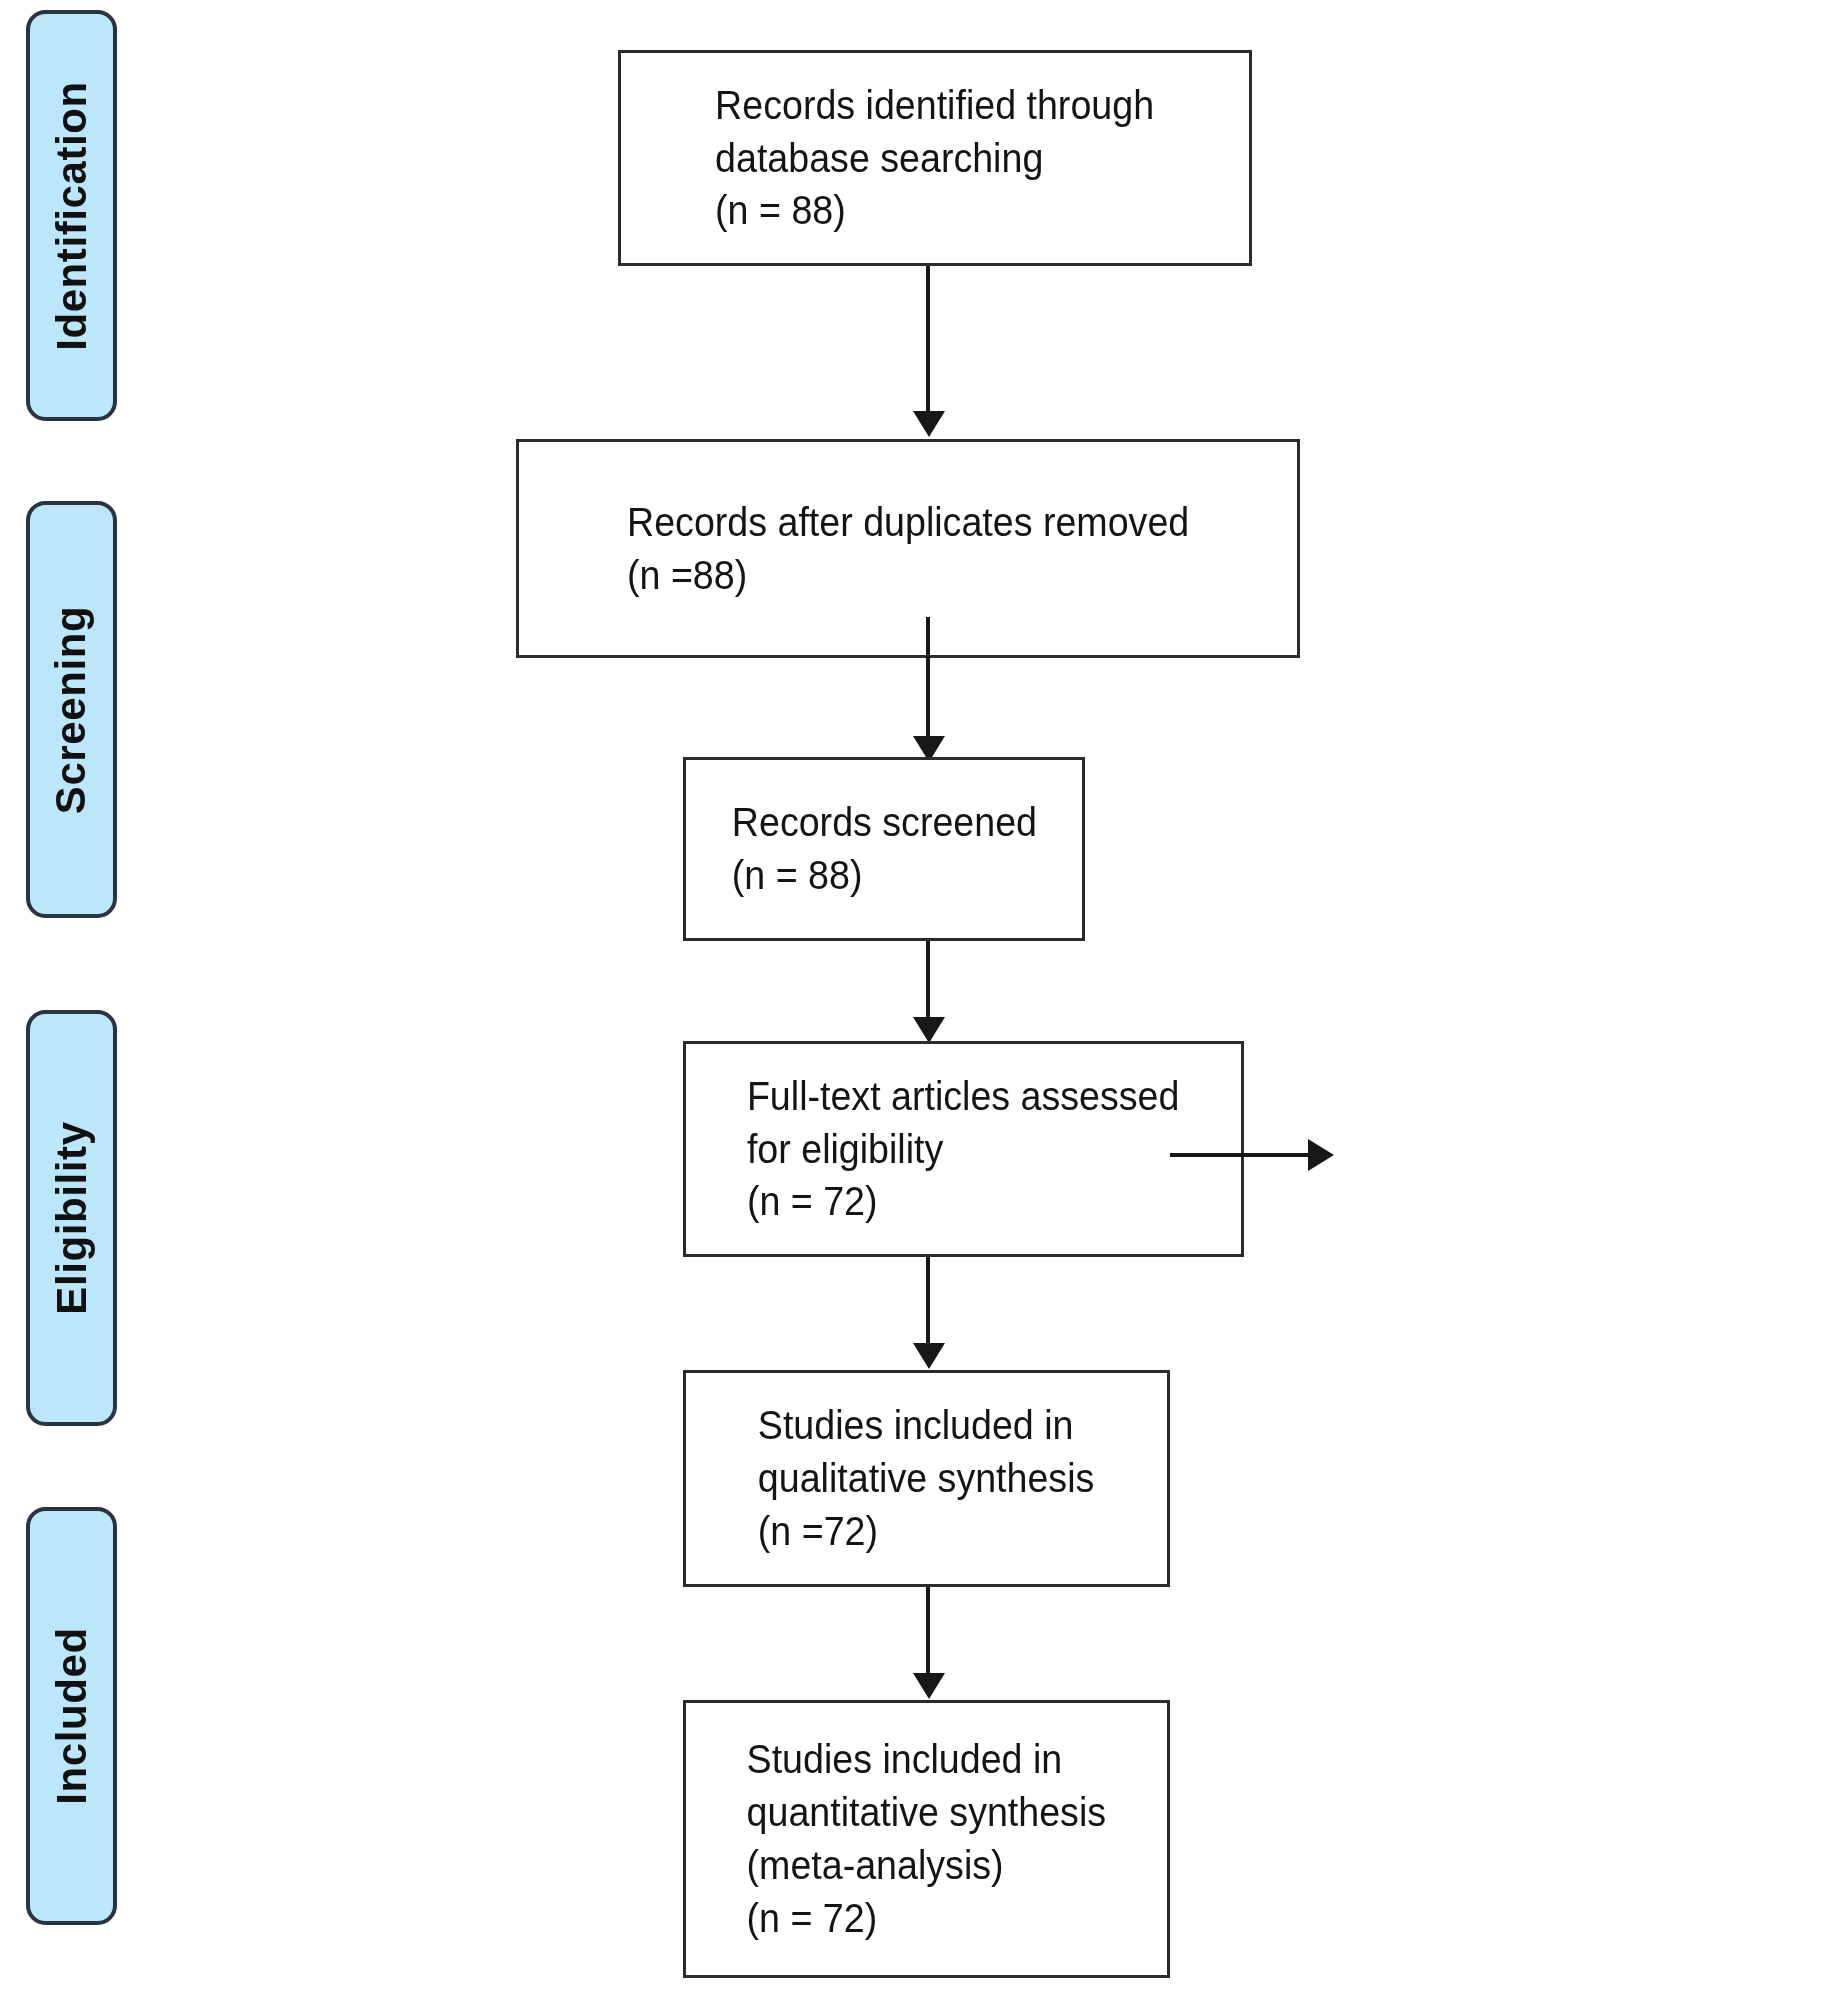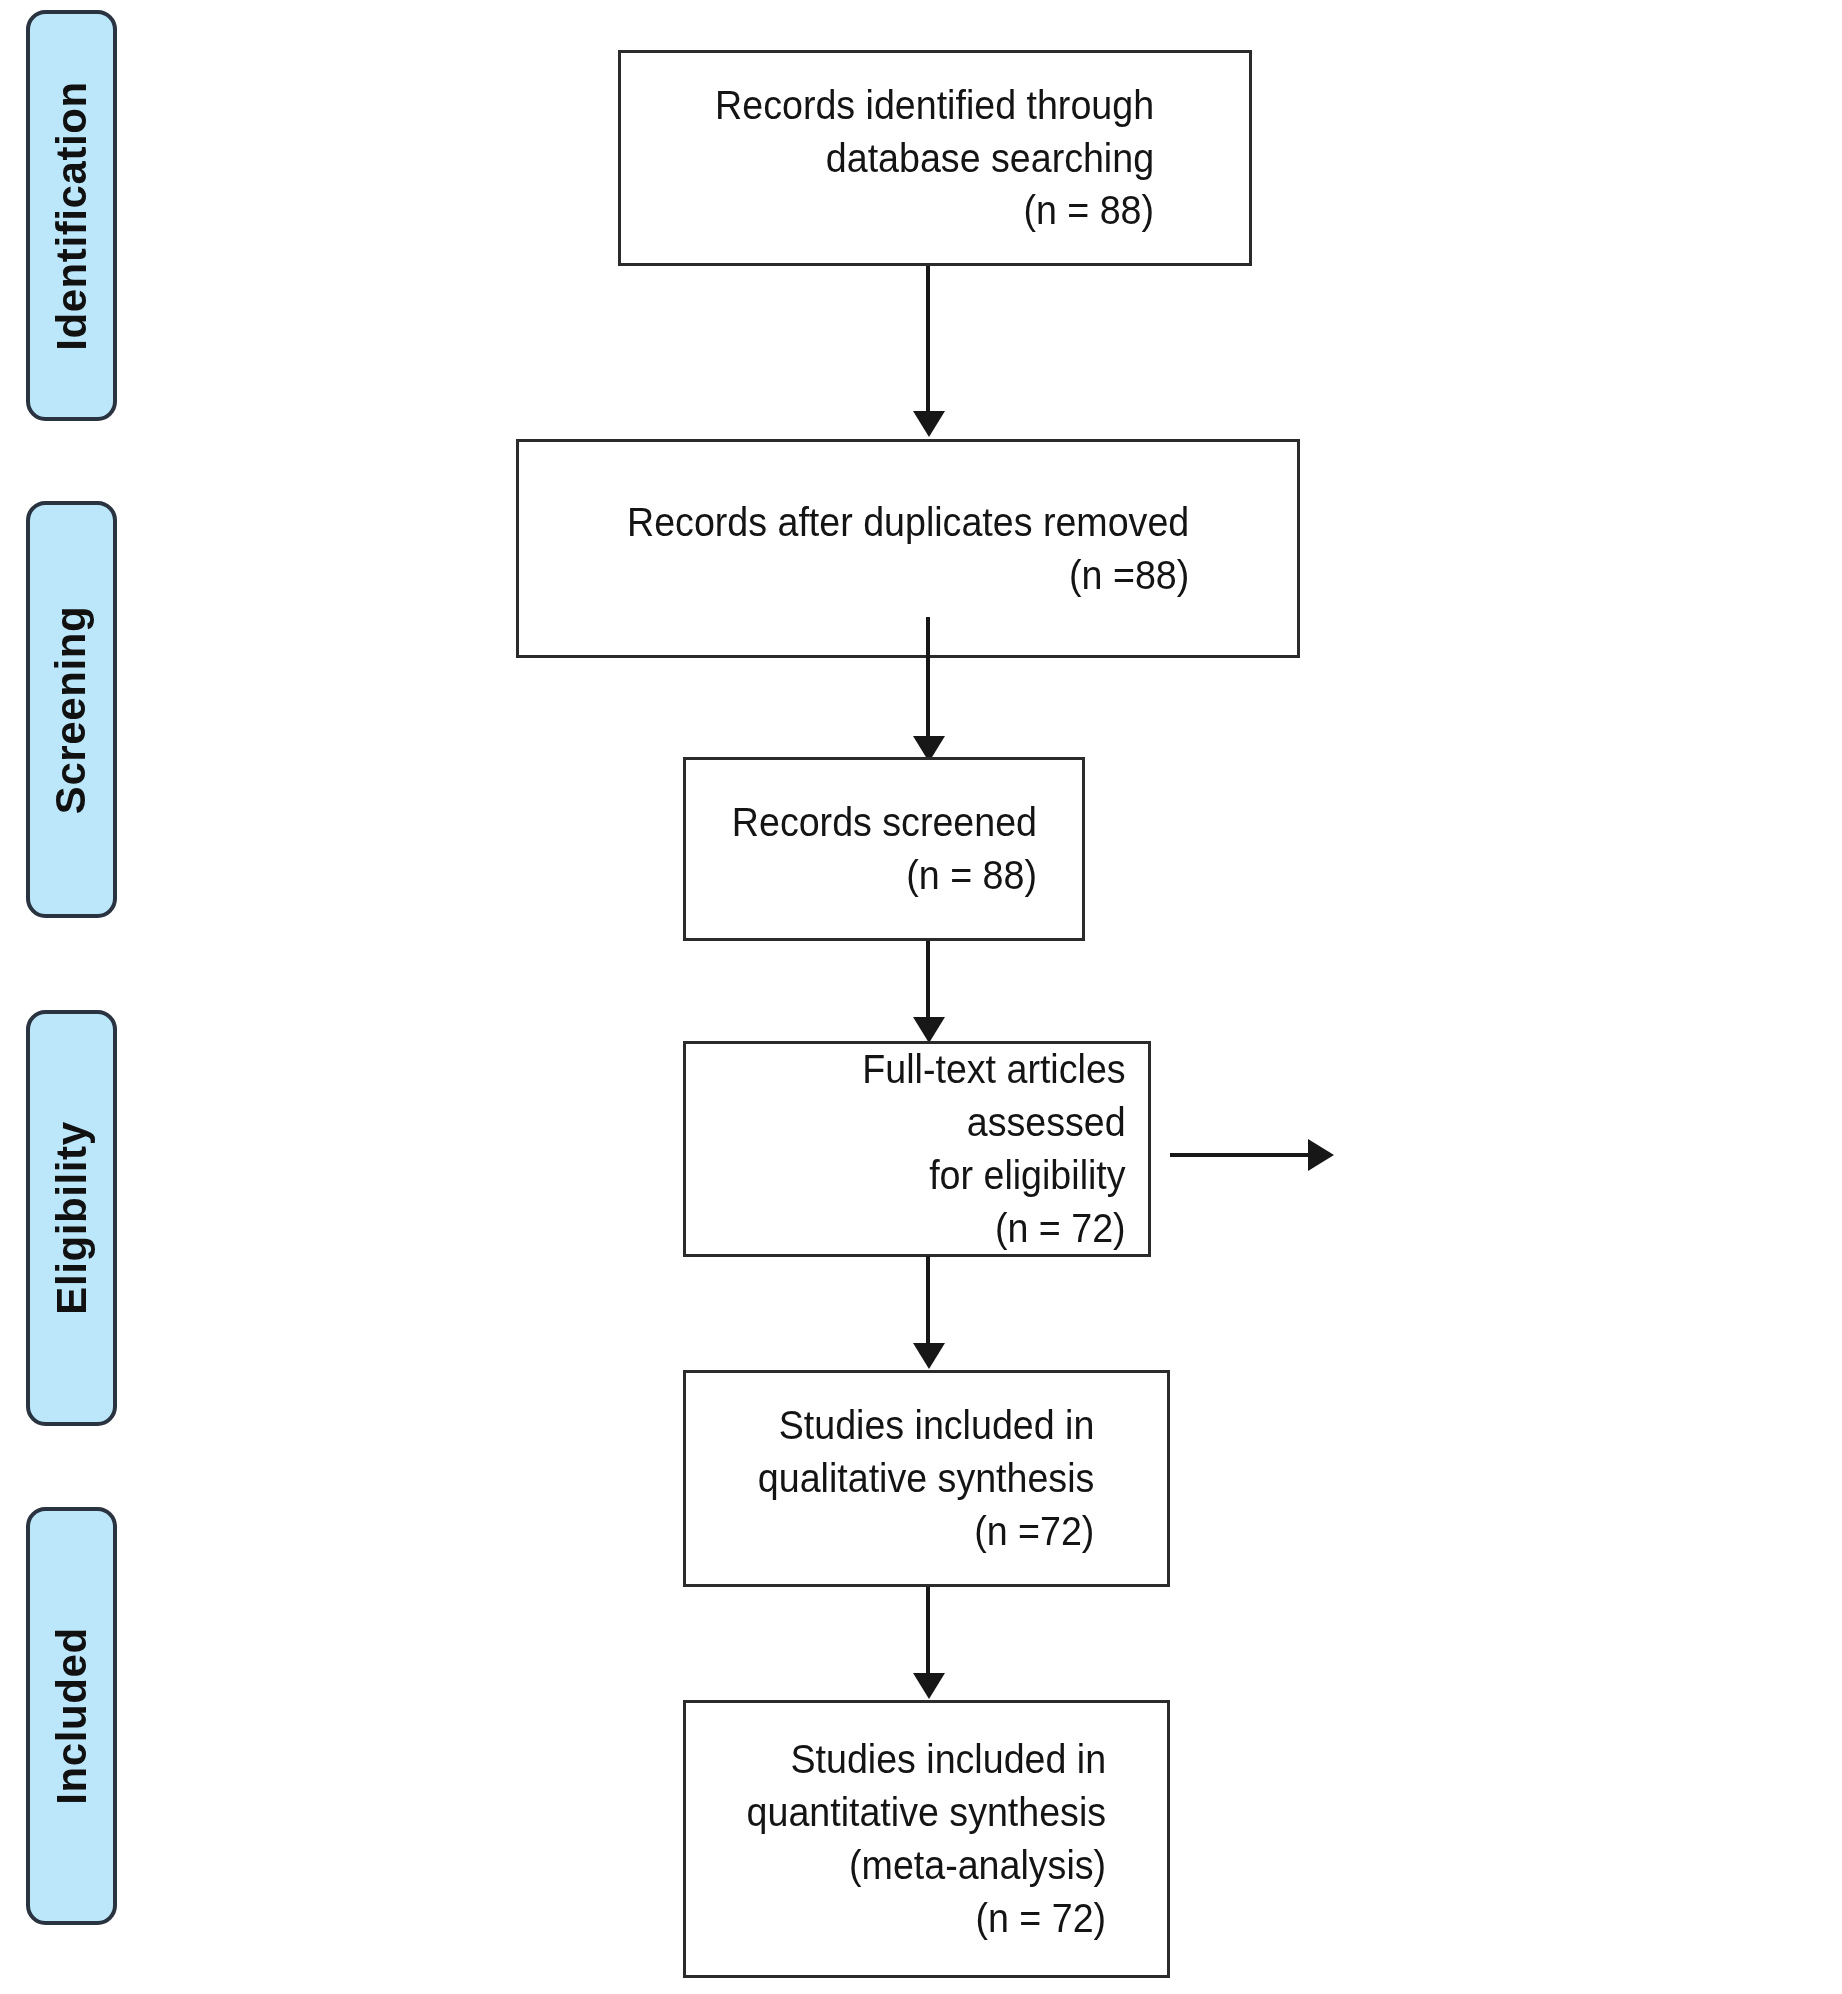--- a/index.html
+++ b/index.html
@@ -42,21 +42,21 @@
 
   
   .flow-box {
     position: absolute;
     box-sizing: border-box;
     background: #ffffff;
     border: 3.4px solid #2b2b2b;
     display: flex;
     align-items: center;
     justify-content: center;
-    text-align: right;
+    text-align: left;
   }
   .flow-box .box-text {
     white-space: pre-line;
     font-size: 40px;
     line-height: 1.32;
     color: #141414;
     font-family: "Liberation Sans", sans-serif;
     padding: 0 9.1px;
   }
 
@@ -138,21 +138,21 @@
   <div class="arrow-down" style="left:913px; top:736px;"></div>
 
   <div class="flow-box col-main" style="left:683px; top:757px; width:402px; height:184px;">
     <span class="box-text">Records screened
 (n = 88)</span>
   </div>
 
   <div class="v-line" style="left:926px; top:941px; height:77px;"></div>
   <div class="arrow-down" style="left:913px; top:1017px;"></div>
 
-  <div class="flow-box col-main" style="left:683px; top:1041px; width:468px; height:216px;">
+  <div class="flow-box col-main" style="left:683px; top:1041px; width:561px; height:216px;">
     <span class="box-text">Full-text articles assessed
 for eligibility
 (n = 72)</span>
   </div>
 
   <div class="h-line" style="left:1170px; top:1153px; width:142px;"></div>
   <div class="arrow-right" style="left:1308px; top:1139px;"></div>
 
 
   <div class="v-line" style="left:926px; top:1256px; height:89px;"></div>

